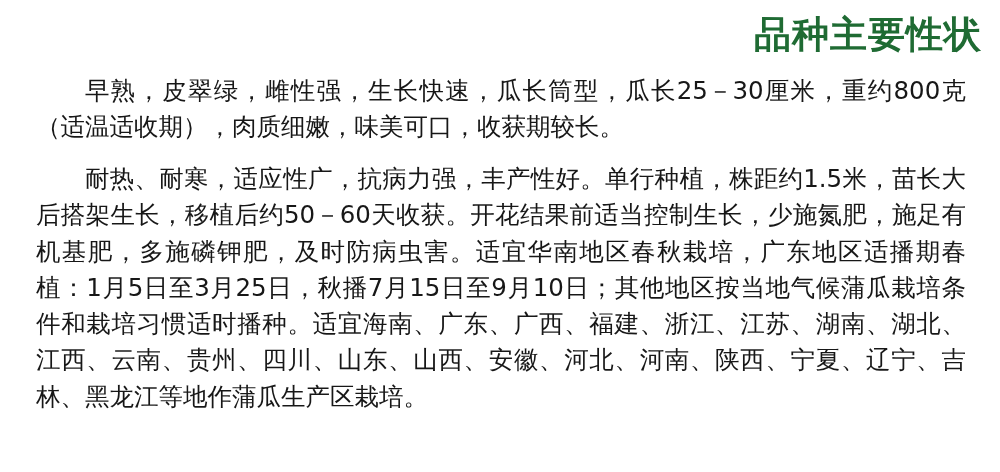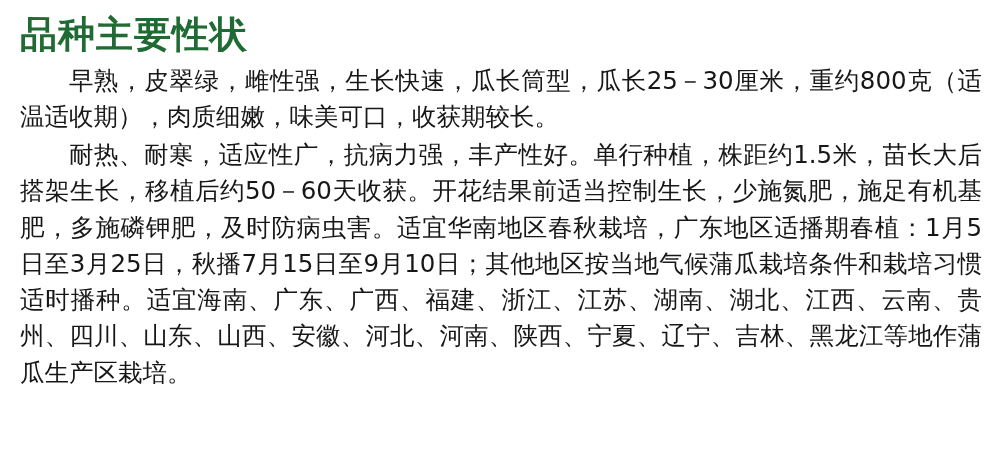--- a/index.html
+++ b/index.html
@@ -21,32 +21,33 @@
     padding: 14px 18px 0 20px;
   }
   .section-heading {
     font-size: 37px;
     font-weight: bold;
     color: #1f6b33;
     letter-spacing: 1px;
     line-height: 1.15;
     margin: 0 0 6px 0;
     white-space: nowrap;
+    text-align: right;
   }
   .section-heading.second {
     margin-top: 14px;
     margin-bottom: 4px;
   }
   .body-text {
     font-size: 24.5px;
     line-height: 1.48;
     color: #171717;
     text-align: justify;
     text-justify: inter-ideograph;
-    margin: 0;
+    margin: 16px;
     letter-spacing: 0px;
   }
   .body-text.indent {
     text-indent: 2em;
   }
   .block {
     margin-bottom: 2px;
   }
 </style>
 </head>

